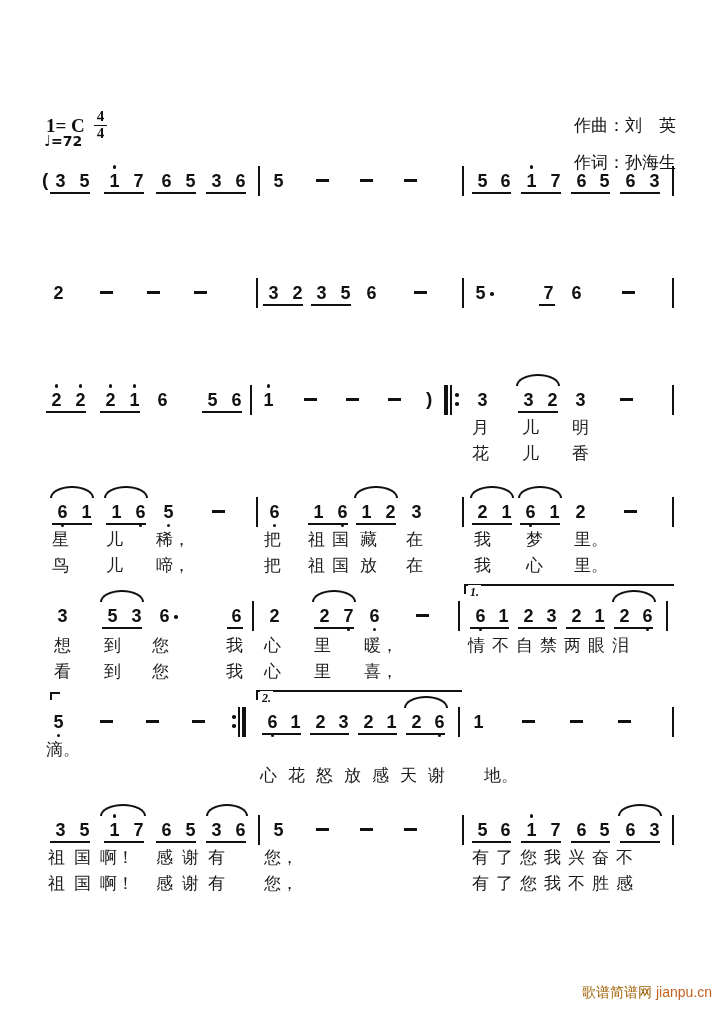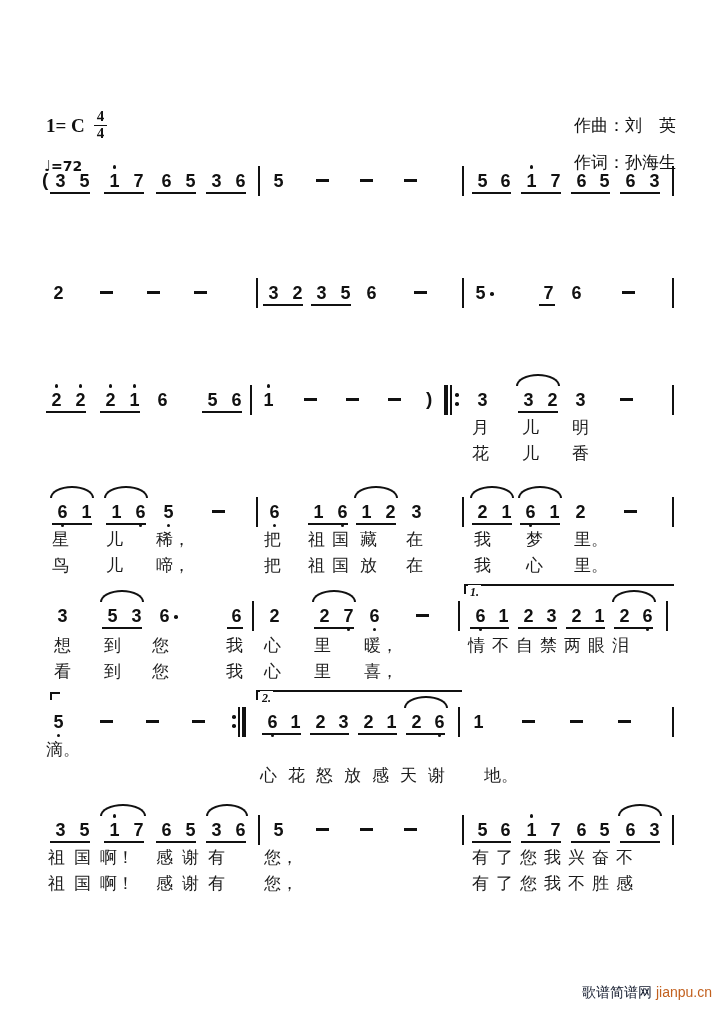--- a/index.html
+++ b/index.html
@@ -5,21 +5,21 @@
   html,body{margin:0;padding:0;background:#fff;}
   .page{position:relative;width:719px;height:1012px;background:#ffffff;overflow:hidden;
         font-family:"Liberation Serif","DejaVu Serif",serif;color:#111;}
   .title{position:absolute;top:76px;left:0;right:0;margin:0;text-align:center;
          font:600 30px "Liberation Serif","DejaVu Serif",serif;letter-spacing:2px;color:#101010;}
   .keysig{position:absolute;left:46px;top:113px;font:bold 19px "Liberation Serif","DejaVu Serif",serif;}
   .frac{display:inline-block;vertical-align:middle;text-align:center;
         font:bold 15px "Liberation Serif",serif;line-height:1.05;margin-left:9px;margin-top:-4px;}
   .frac .ftop{display:block;border-bottom:1.5px solid #111;padding:0 3px;}
   .frac .fbot{display:block;padding:0 3px;}
-  .tempo{position:absolute;left:44px;top:157px;font:bold 14px "DejaVu Sans",sans-serif;}
+  .tempo{position:absolute;left:44px;top:132px;font:bold 14px "DejaVu Sans",sans-serif;}
   .tempo .glyph{font-family:"DejaVu Sans",sans-serif;font-size:15px;}
   .credit{position:absolute;right:43px;font:17px "Liberation Serif","DejaVu Serif",serif;white-space:pre;}
   .credit.composer{top:114px;}
   .credit.lyricist{top:151px;}
 
   
   .note{position:absolute;width:13px;text-align:center;line-height:18px;height:18px;
         font:bold 18px "Liberation Sans","DejaVu Sans",sans-serif;color:#111;}
   .odot{position:absolute;left:50%;margin-left:-2px;width:3.5px;height:3.5px;background:#111;border-radius:50%;}
   .odot.above{top:-6px;}
@@ -32,21 +32,21 @@
   .volta{position:absolute;height:10px;border-top:2px solid #111;border-left:2px solid #111;box-sizing:border-box;}
   .volta .vlabel{position:absolute;left:2px;top:-1px;font:italic bold 12px "Liberation Serif",serif;background:#fff;padding:0 2px;}
   .vtick{position:absolute;width:10px;height:8px;border-top:2px solid #111;border-left:2px solid #111;box-sizing:border-box;}
   .paren{position:absolute;font:bold 19px "Liberation Sans","DejaVu Sans",sans-serif;line-height:20px;}
   .augdot{position:absolute;width:3.5px;height:3.5px;background:#111;border-radius:50%;}
   .rpt{position:absolute;width:16px;height:30px;}
   .rpt i{position:absolute;display:block;background:#111;}
   .rdot{position:absolute;width:3.5px;height:3.5px;background:#111;border-radius:50%;}
   .lyr{position:absolute;font:17px "Liberation Serif","DejaVu Serif",serif;color:#1c1c1c;white-space:nowrap;line-height:20px;}
   .watermark{position:absolute;top:984px;right:7px;font:14px "Liberation Serif","DejaVu Serif",serif;white-space:nowrap;}
-  .watermark .site{color:#0f172a;}
+  .watermark .site{color:#a16207;}
   .watermark .url{color:#c2601e;font-family:"Liberation Sans",sans-serif;margin-left:4px;}
 </style>
 </head>
 <body>
 
 <div class="page">
 
   <div class="keysig"><span>1</span><span>= C</span><span class="frac"><span class="ftop">4</span><span class="fbot">4</span></span></div>
 
   <div class="tempo"><span class="glyph">♩</span><span>=72</span></div>

